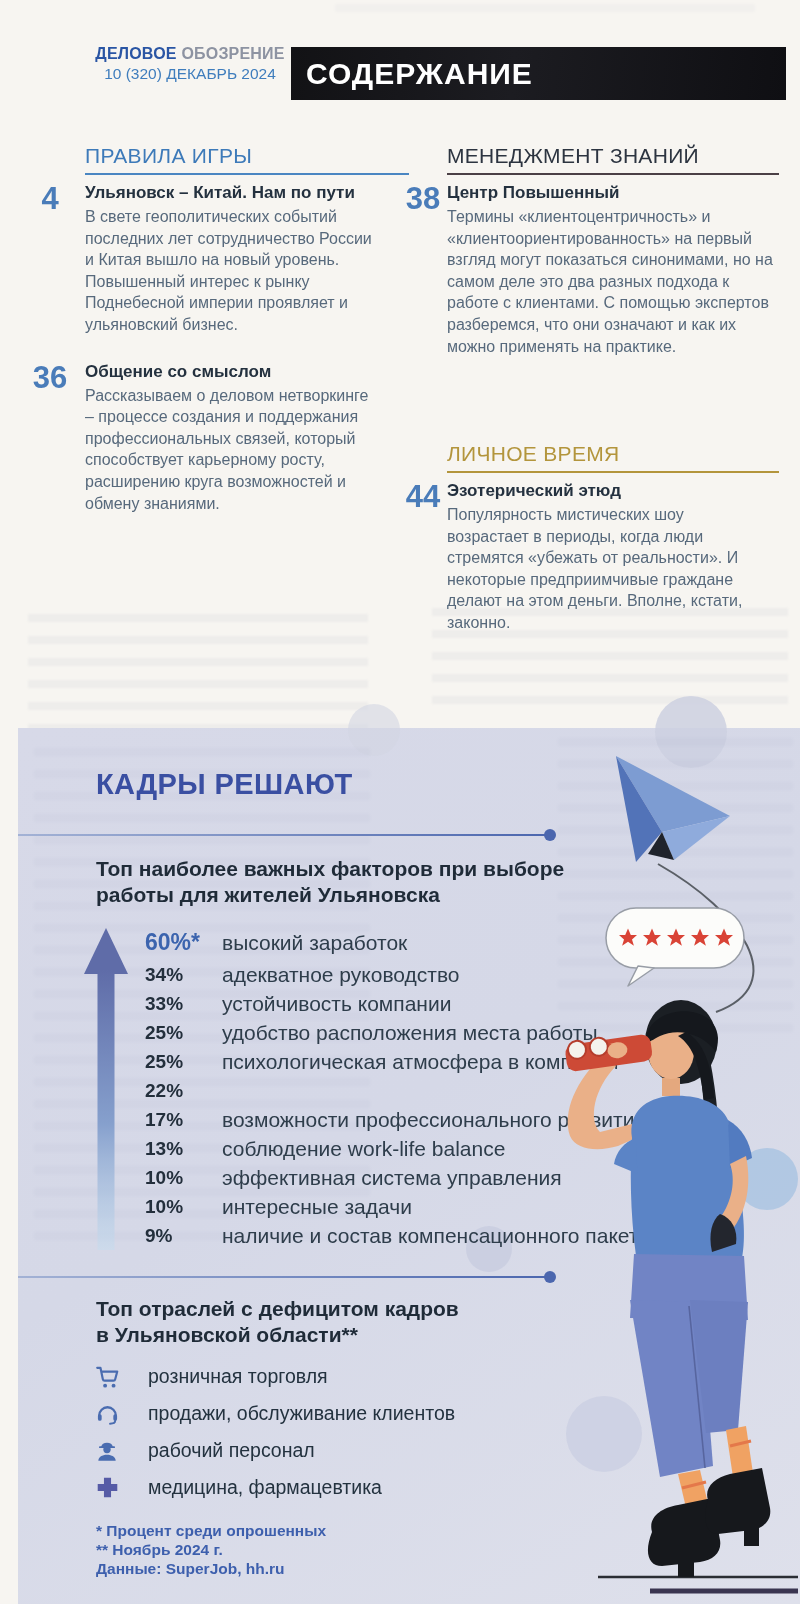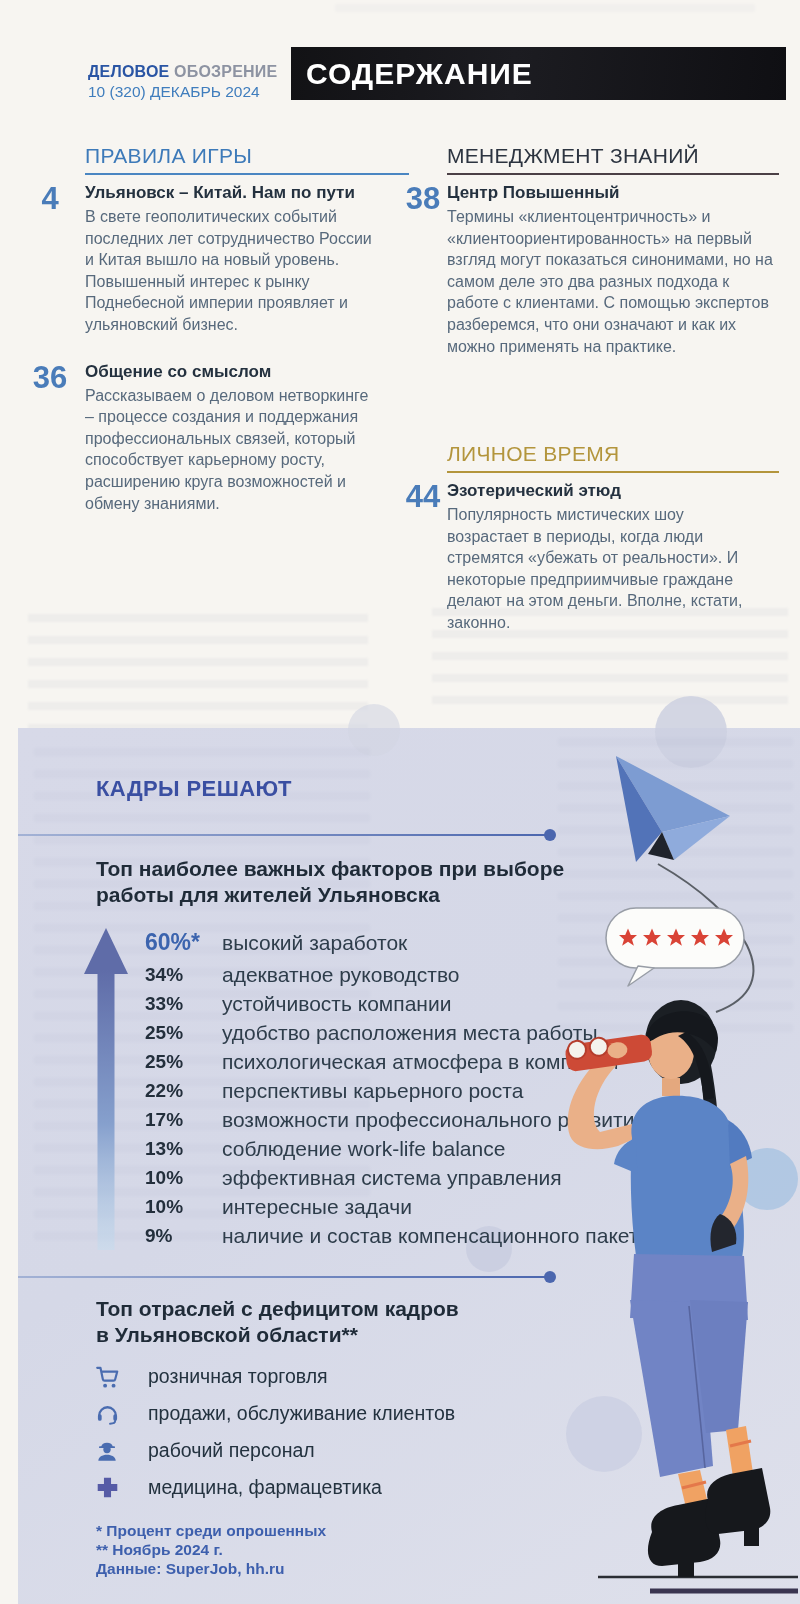--- a/index.html
+++ b/index.html
@@ -7,21 +7,21 @@
         font-family:"Liberation Sans",sans-serif;overflow:hidden;}
   [data-interactable]{box-sizing:border-box;}
 
   
   .ghost{position:absolute;opacity:.55;filter:blur(1.2px);pointer-events:none;
      background:repeating-linear-gradient(180deg,
         rgba(128,138,165,.14) 0 8px, rgba(128,138,165,0) 8px 22px);}
   .ghost.light{opacity:.35;}
 
   
-  .logo{position:absolute;left:88px;top:62px;width:204px;text-align:left;line-height:1.25;}
+  .logo{position:absolute;left:88px;top:44px;width:204px;text-align:center;line-height:1.25;}
   .logo .l1{font-size:16px;font-weight:700;letter-spacing:.2px;}
   .logo .w1{color:#2a55a4;} .logo .w2{color:#8d93a2;}
   .logo .l2{font-size:15.5px;color:#3f7dbd;font-weight:500;}
   .blackbar{position:absolute;left:291px;top:47px;width:495px;height:53px;
      background:linear-gradient(95deg,#121215,#1c1c21 45%,#0f0f13);
      display:flex;align-items:center;}
   .blackbar .t{color:#fff;font-size:30px;font-weight:600;letter-spacing:1px;padding-left:15px;}
 
   
   .col{position:absolute;}
@@ -33,21 +33,21 @@
   .num{position:absolute;top:-2px;font-size:31px;font-weight:600;color:#4a7cb9;text-align:center;}
   .col-l .num{left:-55px;width:40px;}
   .col-r .num{left:-45px;width:42px;}
   .it-title{font-size:17px;font-weight:700;color:#24313f;margin-bottom:3px;}
   .it-sum{font-size:16px;line-height:1.35;color:#57697c;white-space:pre-line;}
 
   
   .panel{position:absolute;left:18px;top:728px;width:782px;height:876px;
      background:linear-gradient(150deg,#d7d9e8 0%,#d5d8e7 45%,#dee0eb 100%);}
   .circle{position:absolute;border-radius:50%;}
-  .ig-title{position:absolute;left:78px;top:48px;font-size:22px;font-weight:800;
+  .ig-title{position:absolute;left:78px;top:40px;font-size:29px;font-weight:800;
      color:#3a4fa2;letter-spacing:.4px;}
   .divider{position:absolute;left:0;height:2px;width:532px;
      background:linear-gradient(90deg,#a3b2d5,#4b66ae);}
   .divider .dot{position:absolute;right:-6px;top:-5px;width:12px;height:12px;border-radius:50%;
      background:#4b66ae;}
   .ig-sub{position:absolute;left:78px;font-size:21px;font-weight:700;color:#1f2b38;
      line-height:1.24;white-space:pre-line;}
   .factors{position:absolute;left:127px;top:197px;}
   .frow{display:flex;align-items:center;height:29px;line-height:29px;}
   .frow.big{height:35px;line-height:35px;}
@@ -164,21 +164,20 @@
       <div class="frow" data-interactable="false">
           <span class="fval" data-interactable="false">25%</span>
           <span class="flab" data-interactable="false">удобство расположения места работы</span>
         </div>
       <div class="frow" data-interactable="false">
           <span class="fval" data-interactable="false">25%</span>
           <span class="flab" data-interactable="false">психологическая атмосфера в компании</span>
         </div>
       <div class="frow" data-interactable="false">
           <span class="fval" data-interactable="false">22%</span>
-          <span class="flab" data-interactable="false">перспективы карьерного роста</span>
         </div>
       <div class="frow" data-interactable="false">
           <span class="fval" data-interactable="false">17%</span>
           <span class="flab" data-interactable="false">возможности профессионального развития</span>
         </div>
       <div class="frow" data-interactable="false">
           <span class="fval" data-interactable="false">13%</span>
           <span class="flab" data-interactable="false">соблюдение work-life balance</span>
         </div>
       <div class="frow" data-interactable="false">

